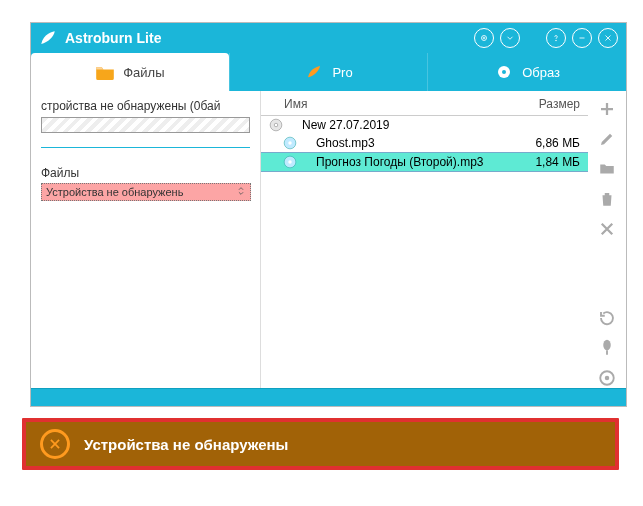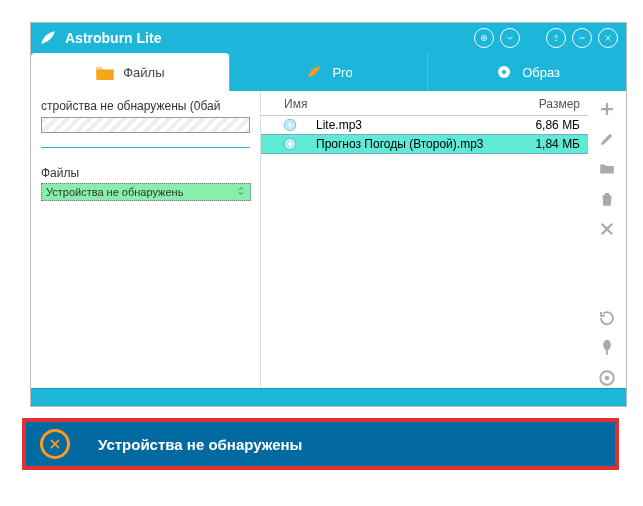--- a/index.html
+++ b/index.html
@@ -15,37 +15,37 @@
   .tab { flex: 1; display: flex; align-items: center; justify-content: center; gap: 8px; color: #fff; font-size: 13px; cursor: pointer; border-left: 1px solid rgba(255,255,255,0.2); }
   .tab:first-child { border-left: none; }
   .tab.active { background: #fff; color: #444; border-top-left-radius: 4px; border-top-right-radius: 4px; }
   .tab-icon { width: 20px; height: 16px; }
   .content { display: flex; height: 297px; background: #fff; }
   .sidebar { width: 230px; padding: 8px 10px; border-right: 1px solid #ddd; font-size: 12px; color: #333; }
   .status-line { font-size: 12px; margin-bottom: 4px; white-space: nowrap; overflow: hidden; }
   .progress { height: 16px; border: 1px solid #999; background: repeating-linear-gradient(-45deg, #eee, #eee 4px, #fff 4px, #fff 8px); margin-bottom: 14px; }
   .label { font-size: 12px; margin-bottom: 3px; }
   .speed-line { height: 1px; background: #1bb6d9; margin-bottom: 18px; }
-  .dropdown { border: 1px dotted #777; padding: 2px 4px; font-size: 11px; display: flex; justify-content: space-between; align-items: flex-start; background: #86efac; cursor: pointer; width: 210px; gap: 20px;}
+  .dropdown { border: 1px dotted #777; padding: 2px 4px; font-size: 11px; display: flex; justify-content: space-between; align-items: flex-start; background: #fca5a5; cursor: pointer; width: 210px; gap: 20px;}
   .filearea { flex: 1; display: flex; }
   .filelist { flex: 1; font-size: 12px; }
   .list-header { display: flex; border-bottom: 1px solid #ccc; padding: 6px 8px 4px; color: #555; }
   .col-name { flex: 1; margin-left: 15px; }
   .col-size { width: 80px; text-align: right; }
   .row { display: flex; padding: 2px 8px; align-items: center; }
   .row-indent { padding-left: 22px; }
   .row-selected { background: #5eead4; border-top: 1px solid #7ac; border-bottom: 1px solid #7ac; }
   .row .col-size { width: 80px; text-align: right; }
   .disc-icon, .file-icon { width: 14px; height: 14px; margin-right: 4px; flex-shrink: 0; }
   .right-tools { width: 38px; background: #fff; display: flex; flex-direction: column; align-items: center; padding-top: 8px; gap: 10px; }
   .tool { width: 20px; height: 20px; color: #aaa; cursor: pointer; display:flex; align-items:center; justify-content:center;}
   .tool svg { width: 18px; height: 18px; fill: #aaa; }
   .spacer { flex: 1; }
   .statusbar { height: 18px; background: #1bb6d9; border-top: 1px solid #0fa0c0;}
-  .bottom-bar { position: absolute; left: 22px; top: 418px; width: 597px; height: 52px; background: #0369a1; display: flex; align-items: center; padding: 0 14px; gap: 28px; border: 4px solid #e03030; border-radius: 1px; }
+  .bottom-bar { position: absolute; left: 22px; top: 418px; width: 597px; height: 52px; background: #a16207; display: flex; align-items: center; padding: 0 14px; gap: 14px; border: 4px solid #e03030; border-radius: 1px; }
   .error-icon { width: 30px; height: 30px; border: 3px solid #ff9a1f; border-radius: 50%; display: flex; align-items: center; justify-content: center; }
   .error-icon svg { width: 14px; height: 14px; stroke: #ff9a1f; stroke-width: 3; }
   .error-text { color: #fff; font-size: 15px; font-weight: bold; }
 </style>
 </head>
 <body>
 
 <div class="window">
   <div class="titlebar">
     <svg class="app-icon" viewBox="0 0 24 24">
@@ -121,26 +121,33 @@
           </svg>
       </div>
     </div>
 
     <div class="filearea">
       <div class="filelist">
         <div class="list-header">
           <div class="col-name">Имя</div>
           <div class="col-size">Размер</div>
         </div>
+        <div class="row">
+          <svg class="disc-icon" viewBox="0 0 24 24">
+              <circle cx="12" cy="12" r="10" fill="#e6e6e6" stroke="#888"></circle>
+              <circle cx="12" cy="12" r="3" fill="#fff" stroke="#888"></circle>
+            </svg>
+          <div class="col-name">New 27.07.2019</div>
+        </div>
         <div class="row row-indent">
           <svg class="file-icon" viewBox="0 0 24 24">
               <circle cx="12" cy="12" r="10" fill="#bfeaff" stroke="#3aa"></circle>
               <circle cx="12" cy="12" r="3" fill="#fff"></circle>
             </svg>
-          <div class="col-name">Lite.mp3</div>
+          <div class="col-name">Ghost.mp3</div>
           <div class="col-size">6,86 МБ</div>
         </div>
         <div class="row row-indent row-selected">
           <svg class="file-icon" viewBox="0 0 24 24">
               <circle cx="12" cy="12" r="10" fill="#bfeaff" stroke="#3aa"></circle>
               <circle cx="12" cy="12" r="3" fill="#fff"></circle>
             </svg>
           <div class="col-name">Прогноз Погоды (Второй).mp3</div>
           <div class="col-size">1,84 МБ</div>
         </div>

